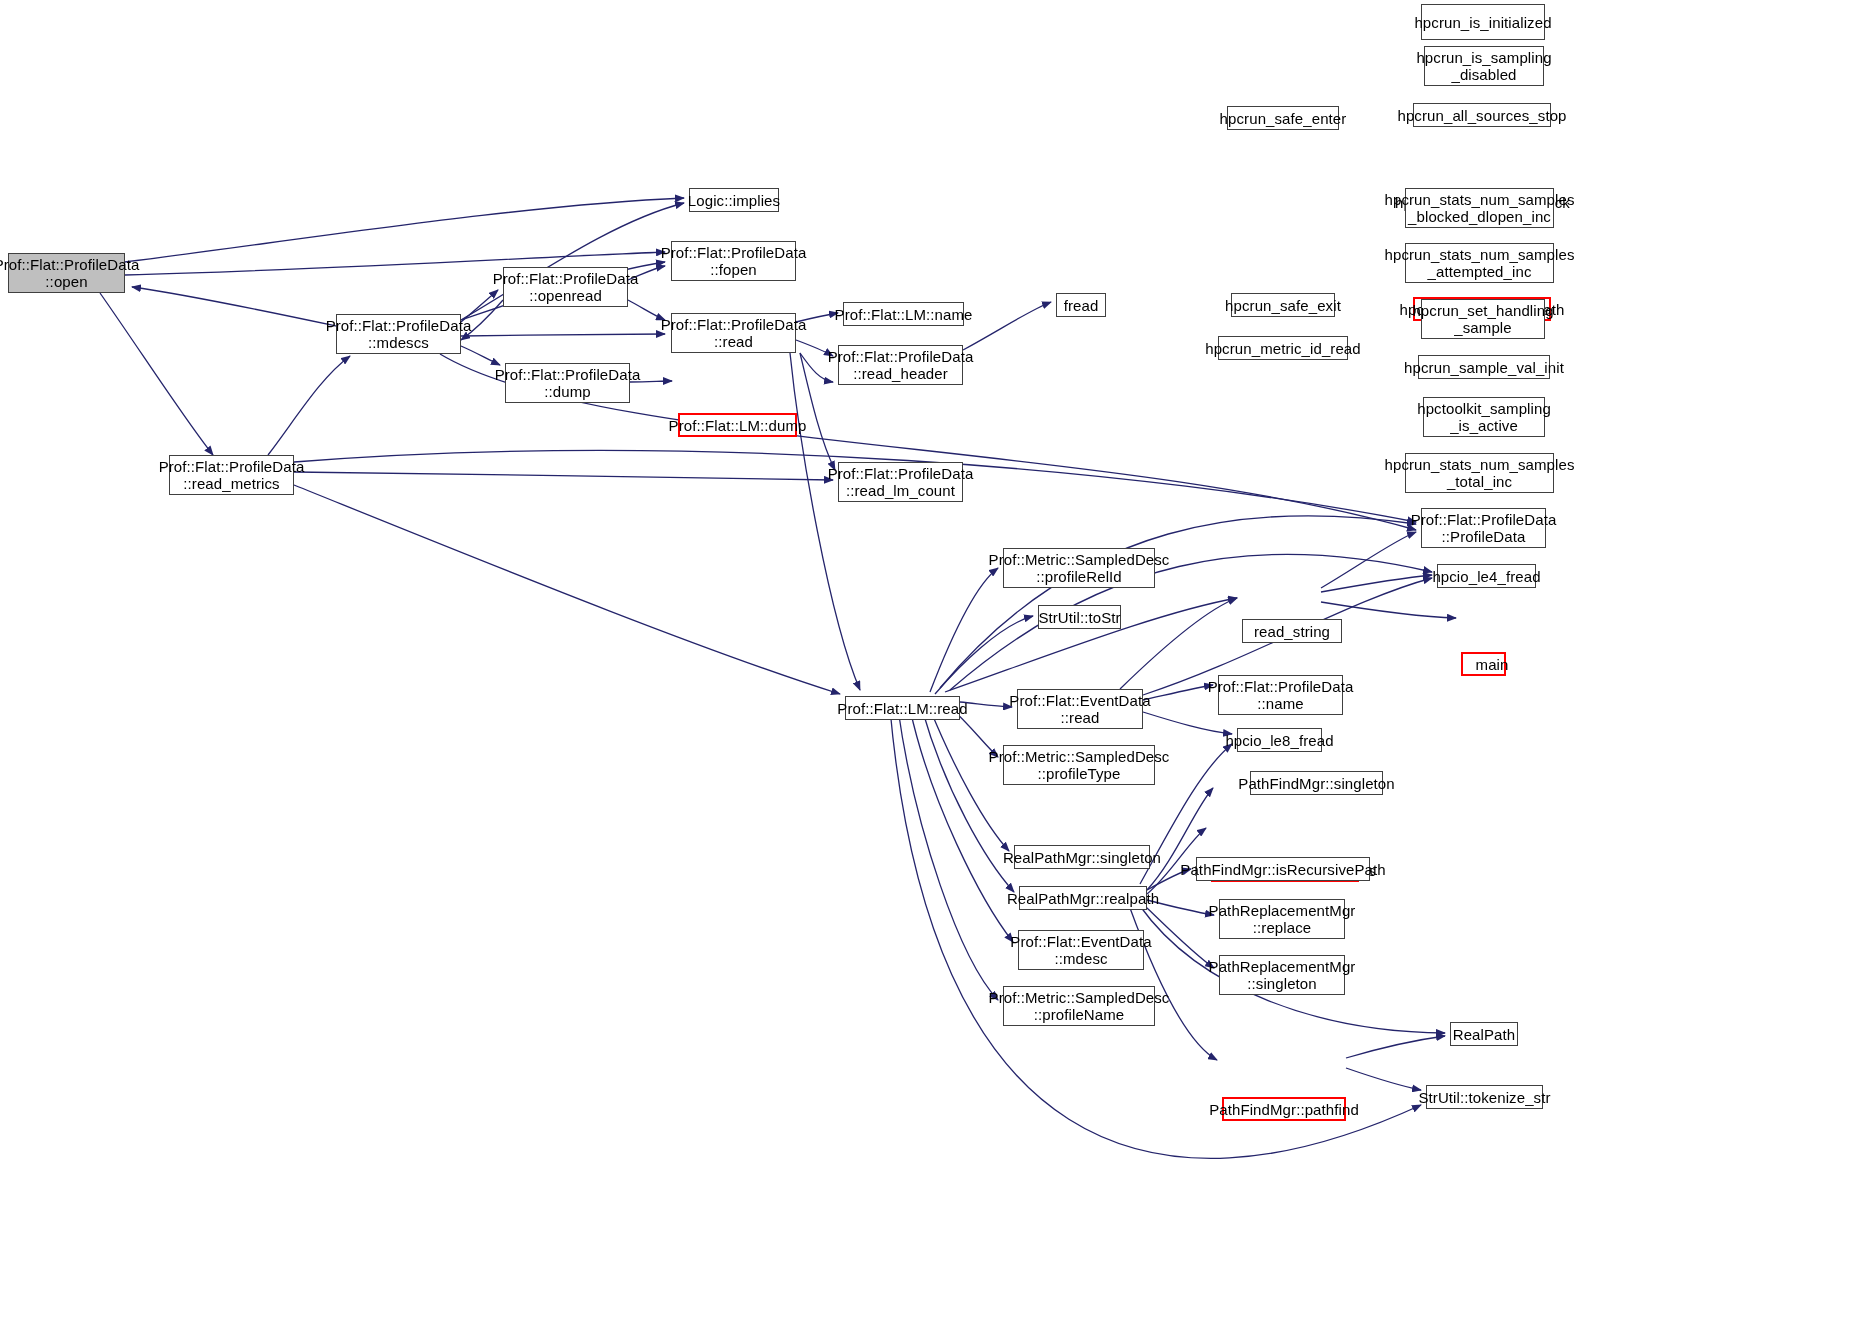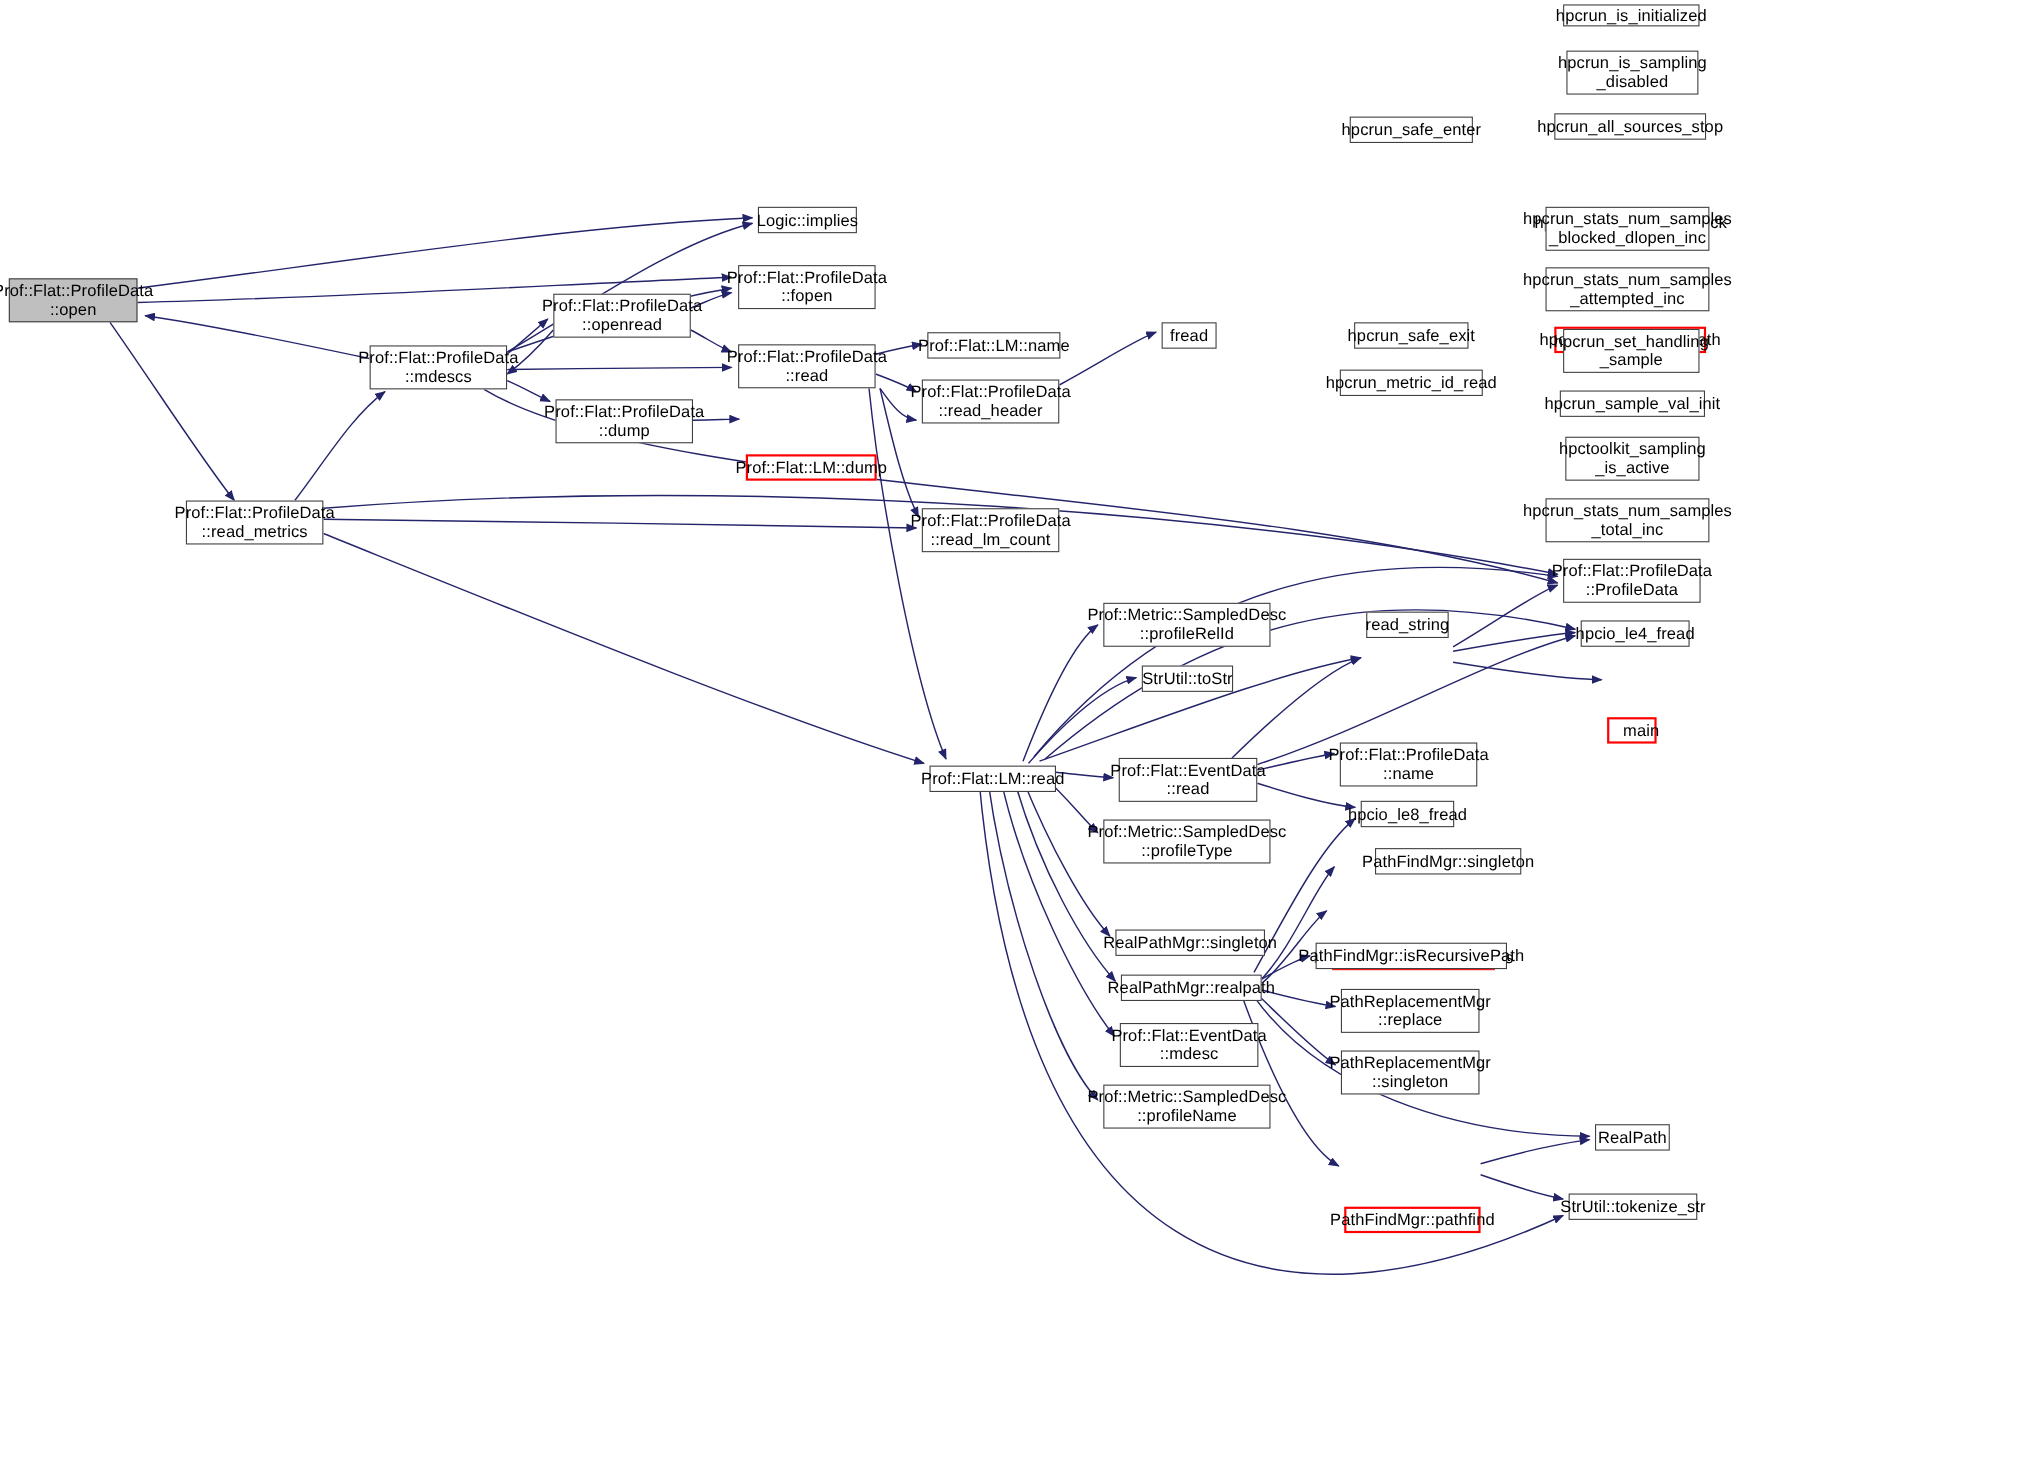--- a/index.html
+++ b/index.html
@@ -136,40 +136,40 @@
 ::read_header</div>
       <div class="node" style="left: 169px; top: 455px; width: 125px; height: 40px;">Prof::Flat::ProfileData
 ::read_metrics</div>
       <div class="node" style="left: 838px; top: 462px; width: 125px; height: 40px;">Prof::Flat::ProfileData
 ::read_lm_count</div>
       <div class="node" style="left: 1056px; top: 293px; width: 50px; height: 24px;">fread</div>
       <div class="node" style="left: 1227px; top: 106px; width: 112px; height: 24px;">hpcrun_safe_enter</div>
       <div class="node hot" style="left: 1413px; top: 253px; width: 138px; height: 24px;">hpcrun_sample_callpath</div>
       <div class="node" style="left: 1231px; top: 293px; width: 104px; height: 24px;">hpcrun_safe_exit</div>
       <div class="node" style="left: 1218px; top: 336px; width: 130px; height: 24px;">hpcrun_metric_id_read</div>
-      <div class="node" style="left: 1421px; top: 4px; width: 124px; height: 20px;">hpcrun_is_initialized</div>
+      <div class="node" style="left: 1421px; top: 4px; width: 124px; height: 36px;">hpcrun_is_initialized</div>
       <div class="node" style="left: 1424px; top: 46px; width: 120px; height: 40px;">hpcrun_is_sampling
 _disabled</div>
       <div class="node" style="left: 1413px; top: 103px; width: 138px; height: 24px;">hpcrun_all_sources_stop</div>
       <div class="node hot" style="left: 1414px; top: 146px; width: 137px; height: 24px;">hpcrun_dlopen_read_lock</div>
       <div class="node" style="left: 1405px; top: 188px; width: 149px; height: 40px;">hpcrun_stats_num_samples
 _blocked_dlopen_inc</div>
       <div class="node" style="left: 1405px; top: 243px; width: 149px; height: 40px;">hpcrun_stats_num_samples
 _attempted_inc</div>
       <div class="node" style="left: 1421px; top: 299px; width: 124px; height: 40px;">hpcrun_set_handling
 _sample</div>
       <div class="node" style="left: 1418px; top: 355px; width: 132px; height: 24px;">hpcrun_sample_val_init</div>
       <div class="node" style="left: 1423px; top: 397px; width: 122px; height: 40px;">hpctoolkit_sampling
 _is_active</div>
       <div class="node" style="left: 1405px; top: 453px; width: 149px; height: 40px;">hpcrun_stats_num_samples
 _total_inc</div>
       <div class="node" style="left: 1421px; top: 508px; width: 125px; height: 40px;">Prof::Flat::ProfileData
 ::ProfileData</div>
       <div class="node" style="left: 1437px; top: 564px; width: 99px; height: 24px;">hpcio_le4_fread</div>
-      <div class="node" style="left: 1242px; top: 556px; width: 75px; height: 24px;">read_string</div>
+      <div class="node" style="left: 1242px; top: 619px; width: 100px; height: 24px;">read_string</div>
       <div class="node hot" style="left: 1461px; top: 608px; width: 45px; height: 24px; padding-left: 20px;">main</div>
       <div class="node" style="left: 1003px; top: 548px; width: 152px; height: 40px;">Prof::Metric::SampledDesc
 ::profileRelId</div>
       <div class="node" style="left: 1038px; top: 605px; width: 83px; height: 24px;">StrUtil::toStr</div>
       <div class="node" style="left: 845px; top: 696px; width: 115px; height: 24px;">Prof::Flat::LM::read</div>
       <div class="node" style="left: 1017px; top: 689px; width: 126px; height: 40px;">Prof::Flat::EventData
 ::read</div>
       <div class="node" style="left: 1218px; top: 675px; width: 125px; height: 40px;">Prof::Flat::ProfileData
 ::name</div>
       <div class="node" style="left: 1237px; top: 728px; width: 85px; height: 24px;">hpcio_le8_fread</div>

